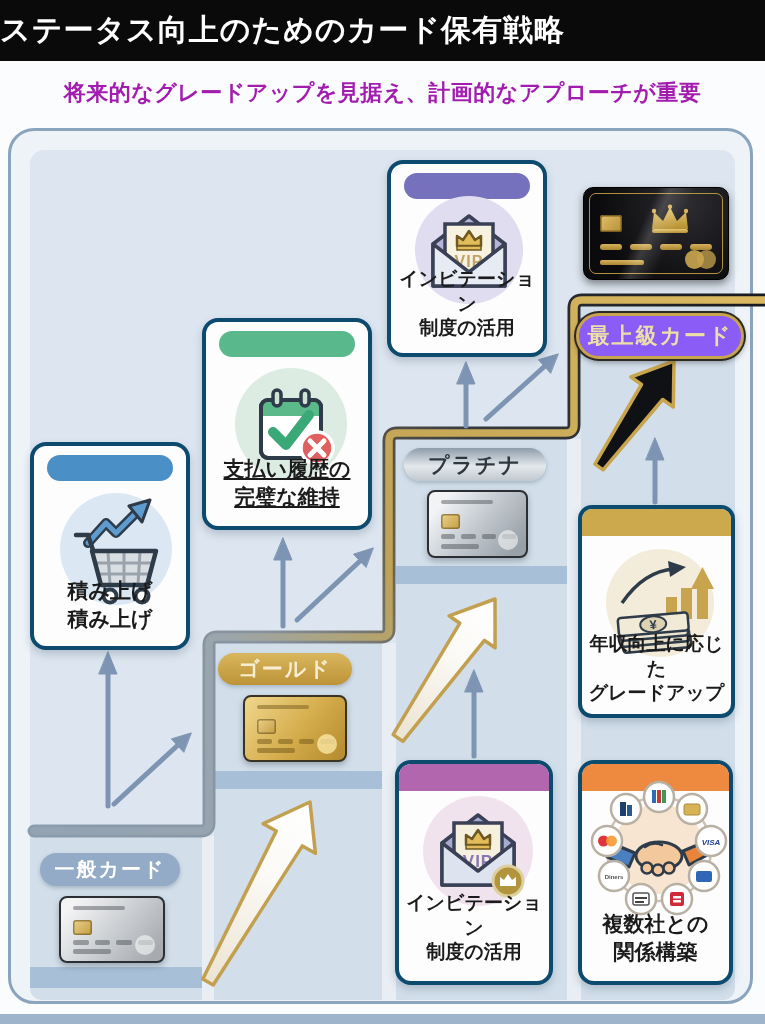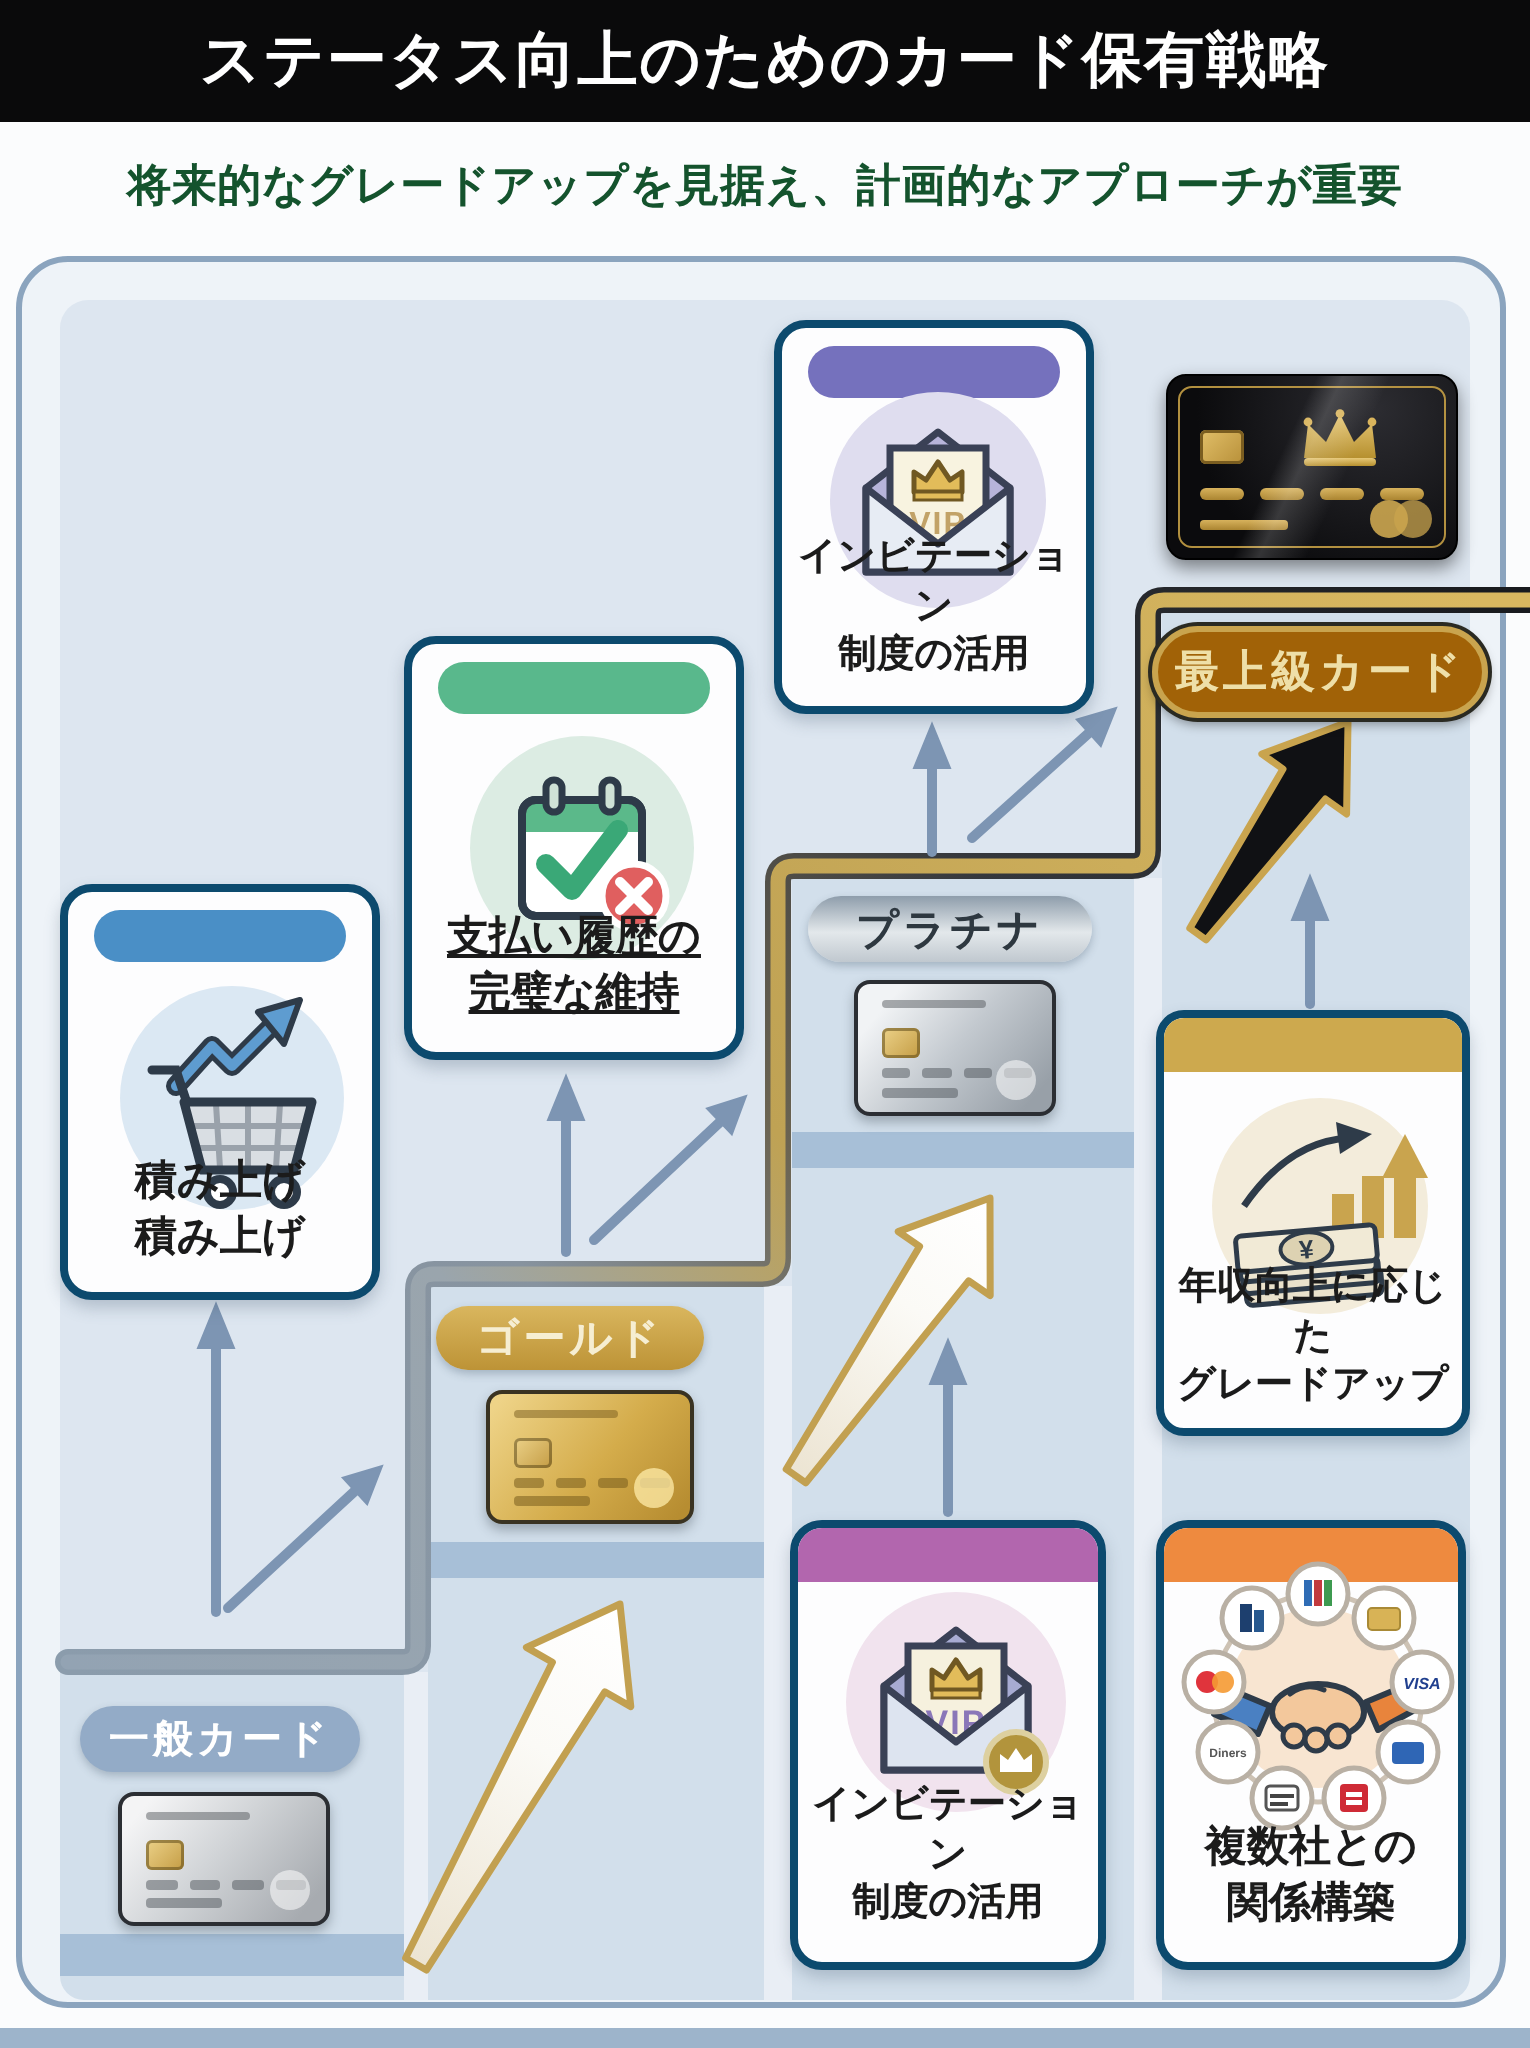--- a/index.html
+++ b/index.html
@@ -4,24 +4,24 @@
 <style>
   html,body{margin:0;padding:0;}
   body{
     width:765px;height:1024px;position:relative;overflow:hidden;
     background:#fbfcfd;font-family:"Liberation Sans","DejaVu Sans",sans-serif;
     -webkit-font-smoothing:antialiased;
   }
   .abs{position:absolute;}
   
   .title-bar{left:0;top:0;width:765px;height:61px;background:#0a0a0b;
-    display:flex;align-items:center;justify-content:center;}
+    display:flex;align-items:center;}
   .title-text{color:#ffffff;font-size:30px;font-weight:700;letter-spacing:1px;}
   .subtitle-row{left:0;top:61px;width:765px;height:64px;display:flex;align-items:center;justify-content:center;}
-  .subtitle-text{color:#14532d;font-size:22px;font-weight:700;letter-spacing:.5px;}
+  .subtitle-text{color:#a21caf;font-size:22px;font-weight:700;letter-spacing:.5px;}
   
   .panel-outer{left:8px;top:128px;width:739px;height:870px;background:#eef3f8;
     border:3px solid #8ba4be;border-radius:26px;}
   .panel-inner{left:30px;top:150px;width:705px;height:850px;background:#dde6f0;border-radius:14px;}
   .step{background:#d2dfeb;}
   .step1{left:30px;top:836px;width:172px;height:164px;border-bottom-left-radius:12px;}
   .step2{left:214px;top:643px;width:168px;height:357px;}
   .step3{left:396px;top:439px;width:171px;height:561px;}
   .step4{left:581px;top:306px;width:154px;height:694px;border-bottom-right-radius:12px;}
   .divider{background:#e9eef5;}
@@ -34,21 +34,21 @@
   .fs3{left:396px;top:566px;width:171px;height:18px;}
   .bottom-strip{left:0;top:1014px;width:765px;height:10px;background:#9db4cb;}
   
   .tier-pill{display:flex;align-items:center;justify-content:center;border-radius:20px;
     font-weight:700;letter-spacing:2px;box-shadow:0 2px 4px rgba(60,80,100,.3);}
   .pill-general{left:40px;top:853px;width:140px;height:33px;background:#93abc7;color:#fff;font-size:20px;}
   .pill-gold{left:218px;top:653px;width:134px;height:32px;
     background:linear-gradient(180deg,#d9b65e,#bd9336);color:#f6eed2;font-size:21px;}
   .pill-platinum{left:404px;top:448px;width:142px;height:33px;
     background:linear-gradient(180deg,#8e9dab,#e3e8eb 55%,#c0c8cf);color:#2e3840;font-size:21px;}
-  .pill-top{left:576px;top:313px;width:168px;height:46px;background:#a16207;
+  .pill-top{left:576px;top:313px;width:168px;height:46px;background:#8b5cf6;
     border:3px solid #c9a44e;box-sizing:border-box;border-radius:25px;
     color:#eedfa8;font-size:22px;box-shadow:0 0 0 2px #2a2a22,0 3px 6px rgba(0,0,0,.4);}
   
   .cc{border:2px solid #2b2e33;border-radius:8px;box-shadow:0 3px 6px rgba(50,60,70,.35);}
   .cc-general{left:59px;top:896px;width:102px;height:63px;
     background:linear-gradient(130deg,#f4f4f5 10%,#d2d5d8 45%,#a7abb0 90%);}
   .cc-gold{left:243px;top:695px;width:100px;height:63px;border-color:#3a3322;
     background:linear-gradient(130deg,#eed387 5%,#d4ac4b 55%,#b78d31 95%);}
   .cc-platinum{left:427px;top:490px;width:97px;height:64px;
     background:linear-gradient(130deg,#f1f3f5 15%,#c3c9cf 50%,#98a0a8 90%);}

